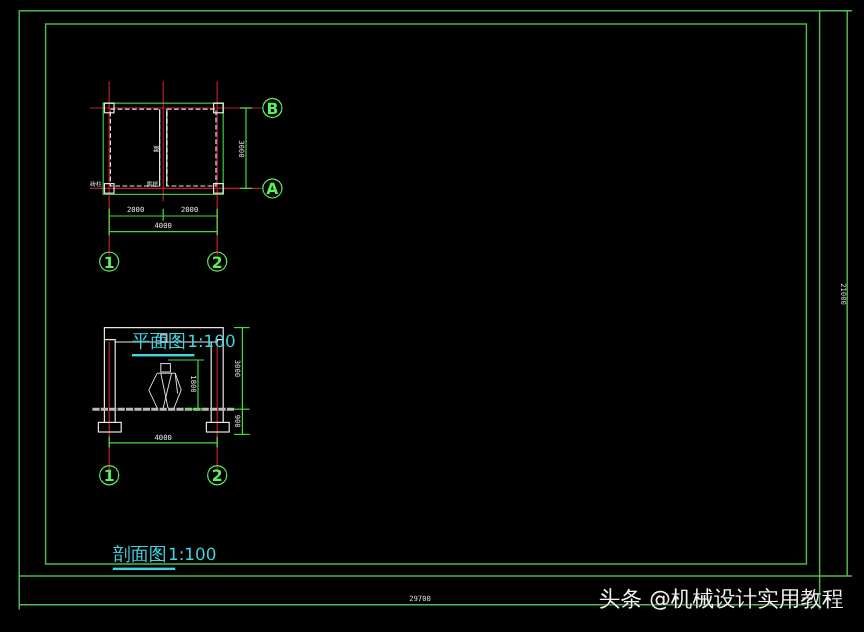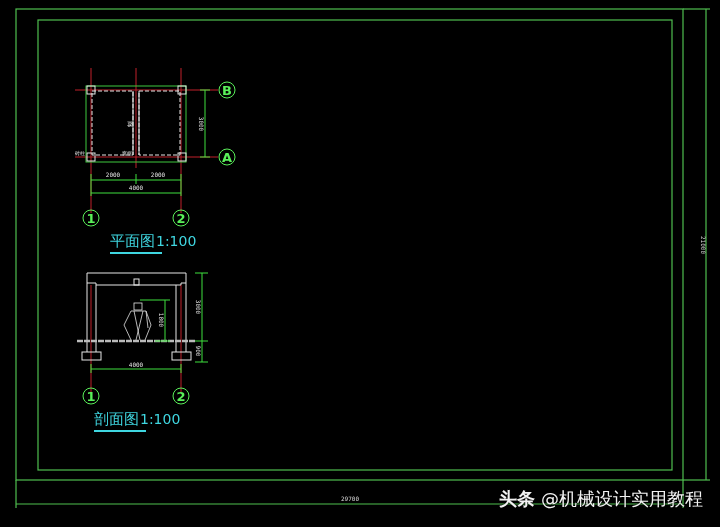--- a/index.html
+++ b/index.html
@@ -2,22 +2,22 @@
 <html><head>
 <meta charset="utf-8">
 <style>
   html, body { margin:0; padding:0; background:#000; }
   body { width:720px; height:527px; position:relative; overflow:hidden;
          font-family:"DejaVu Sans", sans-serif; }
   #canvas { position:absolute; left:0; top:0; width:720px; height:527px; }
   .watermark { position:absolute; left:499px; top:487px; color:#f2f2f2;
                font-size:18px; font-family:"DejaVu Sans", sans-serif; white-space:nowrap;
                text-shadow:0 0 2px #000; letter-spacing:0px; }
-  .watermark b { font-weight:bold; margin-right:6px; }
-  .title-lbl { position:absolute; color:#3fd6e0; font-family:"DejaVu Sans", sans-serif; white-space:nowrap; }
+  .watermark b { font-weight:normal; margin-right:6px; }
+  .title-lbl { position:absolute; color:#3fd6e0; font-family:"DejaVu Sans", sans-serif; white-space:nowrap;margin-top:43px; }
   .title-lbl .cn { font-size:15px; }
   .title-lbl .sc { font-size:14px; margin-left:1px; }
   .title-lbl .ul { position:absolute; left:0; top:21px; width:52px; height:2px; background:#3fd6e0; }
 </style>
 </head>
 <body>
 
 <svg id="canvas" viewBox="0 0 720 527" xmlns="http://www.w3.org/2000/svg">
 
   <g fill="none" stroke="#4fbf4f" stroke-width="1.2">

